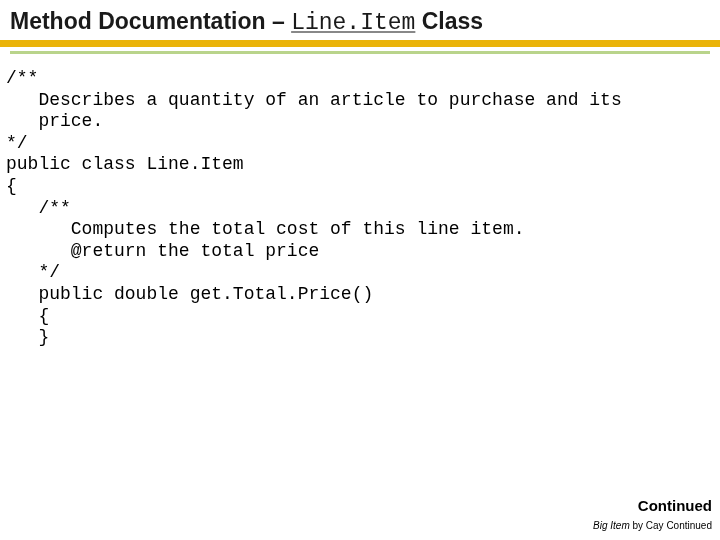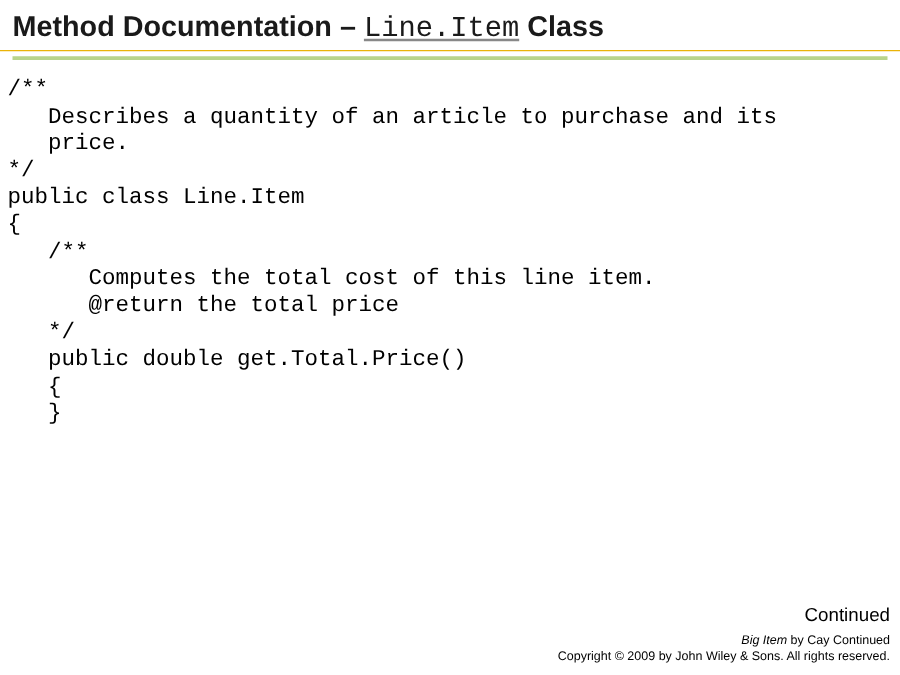--- a/index.html
+++ b/index.html
@@ -6,21 +6,21 @@
   body {
     width: 720px;
     height: 540px;
     background: #fff;
     font-family: Arial, Helvetica, sans-serif;
     position: relative;
     overflow: hidden;
   }
   .title-bar {
     padding: 8px 10px 4px 10px;
-    border-bottom: 1px solid #eab308;
+    border-bottom: 7px solid #eab308;
   }
   .title-underline {
     height: 3px;
     background: #b9d48b;
     margin: 4px 10px 0 10px;
   }
   .title-text {
     font-family: "Trebuchet MS", Arial, sans-serif;
     font-size: 23px;
     font-weight: bold;
@@ -43,21 +43,21 @@
     color: #000;
   }
   .footer {
     position: absolute;
     bottom: 8px;
     right: 8px;
     text-align: right;
   }
   .continued {
     font-family: "Trebuchet MS", Arial, sans-serif;
-    font-weight: normal;
+    font-weight: bold;
     font-size: 15px;
     color: #000;
     margin-bottom: 6px;
   }
   .copyright {
     font-size: 10px;
     color: #000;
     line-height: 1.25;
   }
   .copyright .book { font-style: italic; }
@@ -81,15 +81,14 @@
       @return the total price
    */
    public double get.Total.Price()
    {
    }</div>
 
 <div class="footer">
   <div class="continued">Continued</div>
   <div class="copyright">
     <span class="book">Big Item</span><span> by Cay Continued</span><br>
-    <span>Copyright © 2009 by John Wiley &amp; Sons. All rights reserved.</span>
   </div>
 </div>
 
 </body></html>

